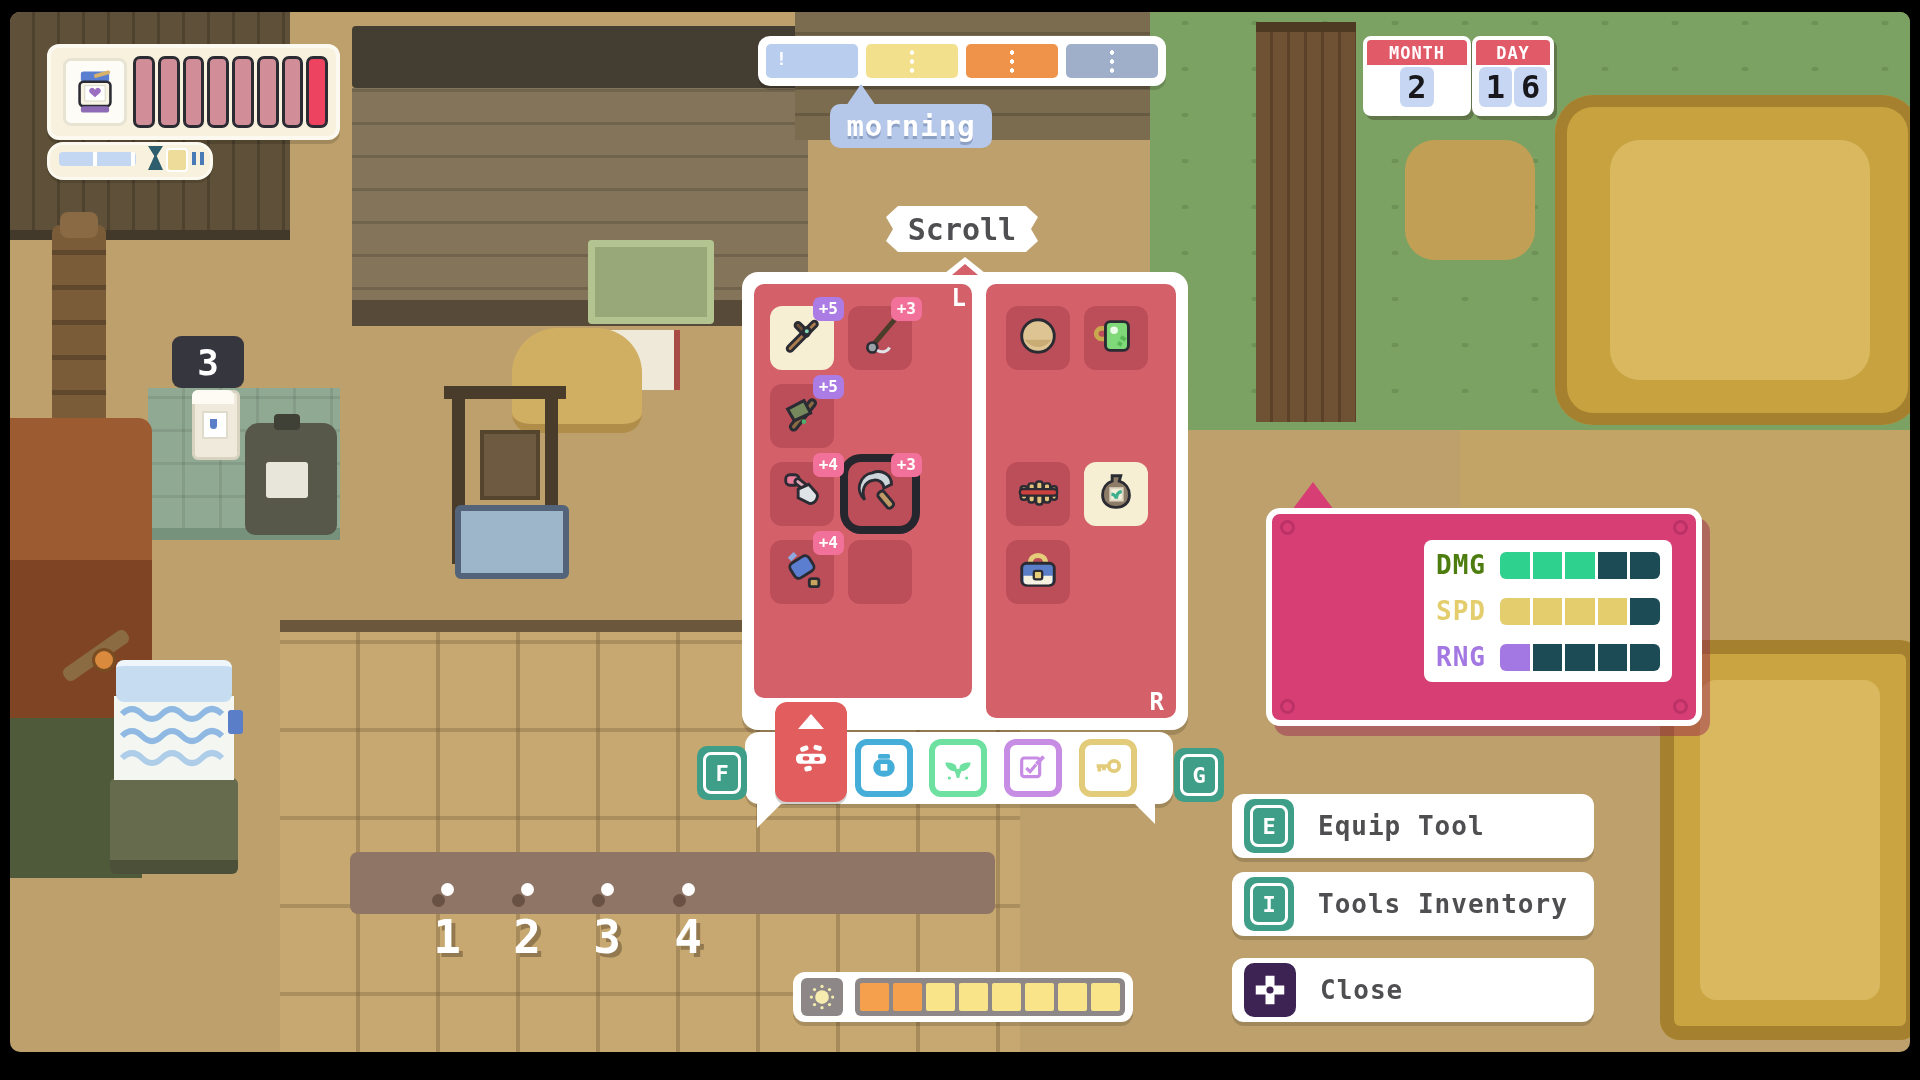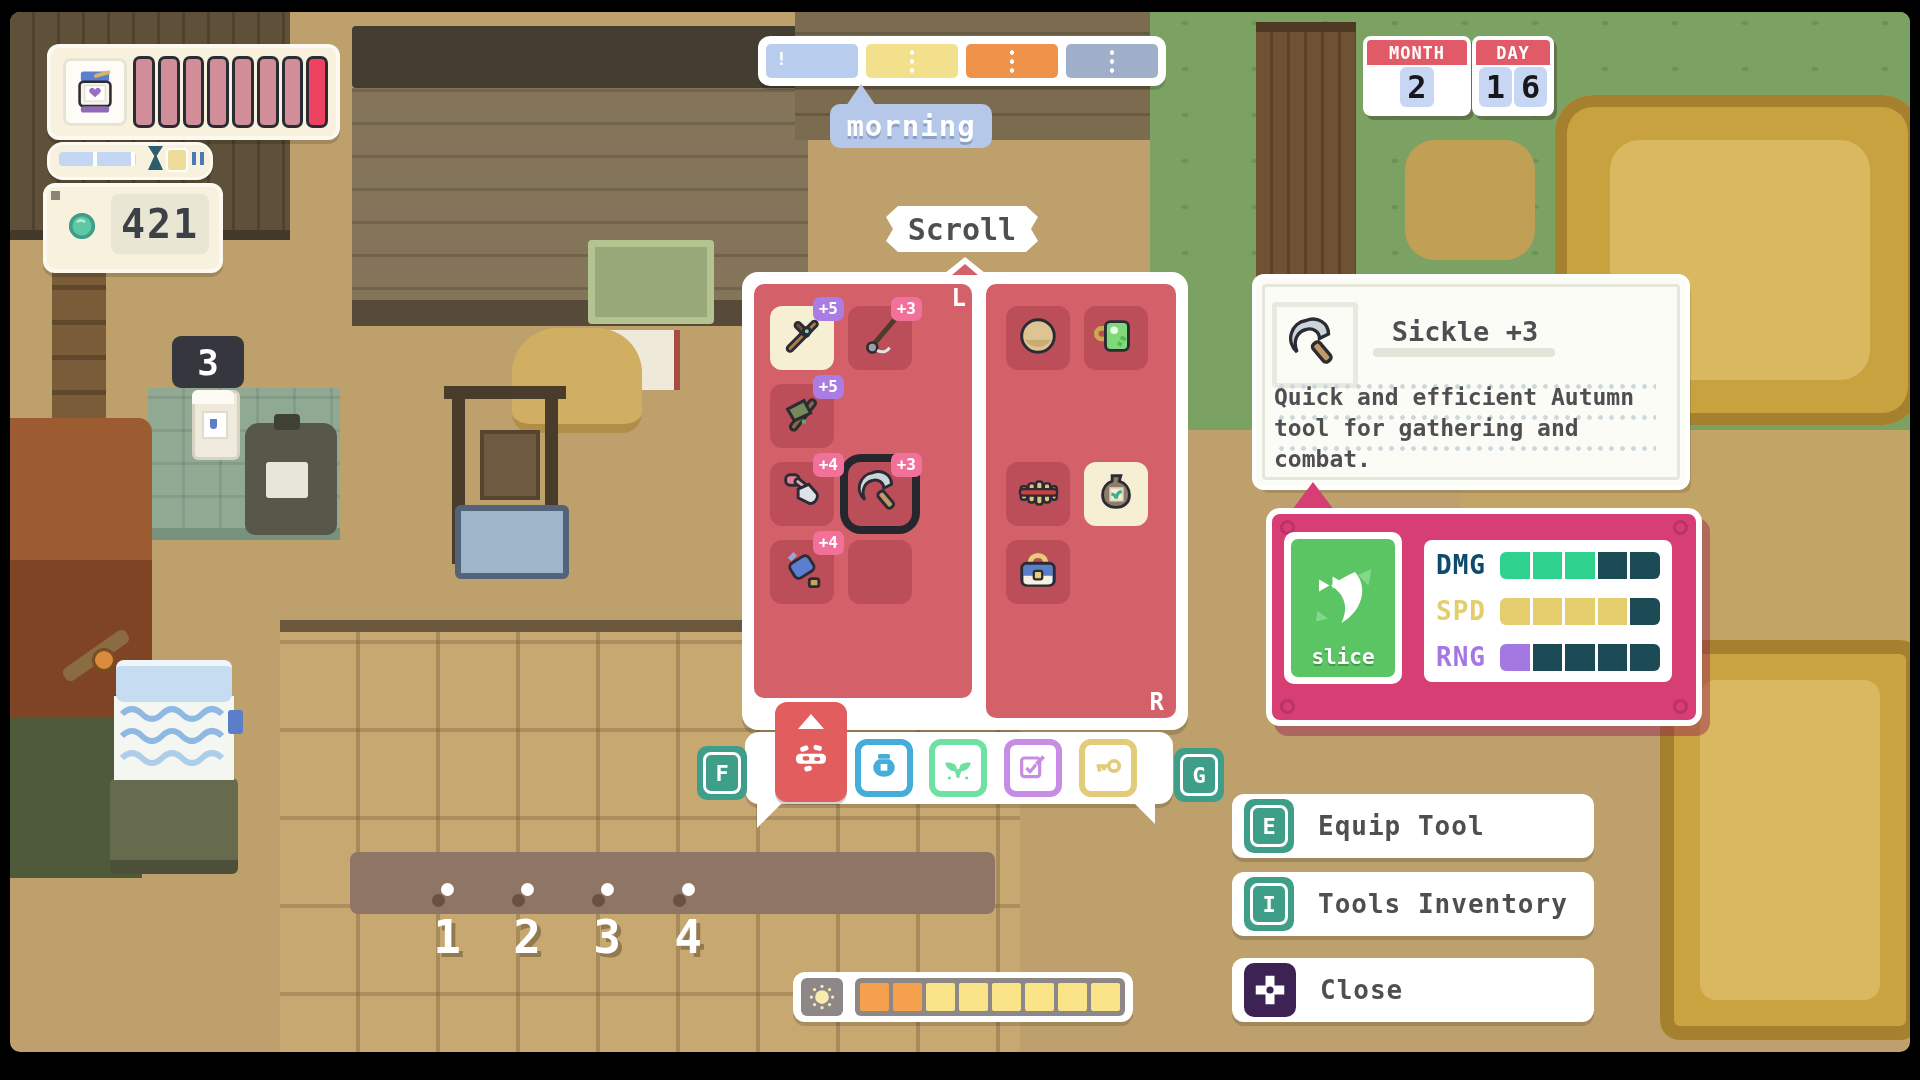--- a/index.html
+++ b/index.html
@@ -291,33 +291,20 @@
           </div>
     </div>
 
     <div class="abs" id="hud-xp">
       <div class="xp-fill" id="xp-fill" style="width: 77px;"></div>
       <div class="xp-spool"></div>
       <div class="xp-chip"></div>
       <div class="xp-pause"></div>
     </div>
 
-    <div class="abs panel-cream" id="hud-money">
-      <div class="money-dot"></div>
-      <div class="money-coin">
-        <svg width="34" height="34" viewBox="0 0 24 24">
-          <circle cx="12" cy="12" r="9" fill="#5fc7a4"></circle>
-          <circle cx="12" cy="12" r="8" fill="none" stroke="#3f9e87" stroke-width="2.5"></circle>
-          <path d="M8.5 9.5c1.2-2 4.3-2 5.5 0" stroke="#bfeadb" fill="none" stroke-width="1.8"></path>
-        </svg>
-      </div>
-      <div class="money-box">
-        <span class="money-num">421</span>
-      </div>
-    </div>
 
     <div class="abs" id="sign3">
       <span>3</span>
     </div>
     <div class="abs" id="sign-jar">
       <div class="lid"></div>
       <div class="lbl"></div>
       <div class="drop"></div>
     </div>
 
@@ -523,53 +510,30 @@
               </svg></span>
           </div>
         </div>
     <div class="key-chip" id="key-f">
       <div class="key-inner">F</div>
     </div>
     <div class="key-chip" id="key-g">
       <div class="key-inner">G</div>
     </div>
 
-    <div class="abs" id="tooltip">
-      <div class="tt-icon-box">
-        <span id="tt-icon"><svg viewBox="0 0 24 24">
-                <path d="M8 2a8 8 0 0 0-4 14c-2-5 0-9 4-10 3-1 6 1 6 4l4-2c0-5-5-8-10-6z" fill="#ccd6da" stroke="#2b2b33" stroke-width="1.5"></path>
-                <rect x="13" y="11" width="4" height="10" rx="1.5" transform="rotate(-40 15 16)" fill="#c09a66" stroke="#2b2b33" stroke-width="1.5"></rect>
-              </svg></span>
-      </div>
-      <div class="tt-title">Sickle +3</div>
-      <div class="tt-underline"></div>
-      <div class="tt-desc">Quick and efficient Autumn tool for gathering and combat.</div>
-    </div>
 
     <div class="abs" id="stats-tail"></div>
     <div class="abs" id="stats-panel">
       <span class="rivet" style="left:8px;top:6px;"></span>
       <span class="rivet" style="right:8px;top:6px;"></span>
       <span class="rivet" style="left:8px;bottom:6px;"></span>
       <span class="rivet" style="right:8px;bottom:6px;"></span>
-      <div class="slice-card">
-        <div class="slice-green">
-          <svg viewBox="0 0 24 24">
-            <path d="M17 4l4.5-2-1 5.5z" fill="#82d98b"></path>
-            <path d="M3.5 16l3.5 2.5-4 1z" fill="#82d98b"></path>
-            <path d="M16 3c4.5 5 2.5 13-4.5 17 2.5-5.5 1-9.5-3.5-12.5 3.2-2.2 5.6-3.4 8-4.5z" fill="#fff"></path>
-            <path d="M4 5.5l3.5 2L4 9.5z" fill="#fff"></path>
-            <path d="M8.5 4.5l3.5 2-3.5 2z" fill="#fff"></path>
-          </svg>
-          <div class="slice-label">slice</div>
-        </div>
-      </div>
       <div class="stats-box" id="stats-rows">
             <div class="stat-row">
-              <div class="stat-label" style="color: #0c4a6e;">DMG</div>
+              <div class="stat-label" style="color: #4d7c0f;">DMG</div>
               <div class="stat-bar">
                 <div class="stat-cell" style="background: rgb(46, 209, 141);"></div>
                 <div class="stat-cell" style="background: rgb(46, 209, 141);"></div>
                 <div class="stat-cell" style="background: rgb(46, 209, 141);"></div>
                 <div class="stat-cell" style="background: rgb(29, 75, 85);"></div>
                 <div class="stat-cell" style="background: rgb(29, 75, 85);"></div>
               </div>
             </div>
             <div class="stat-row">
               <div class="stat-label" style="color: rgb(227, 205, 109);">SPD</div>

